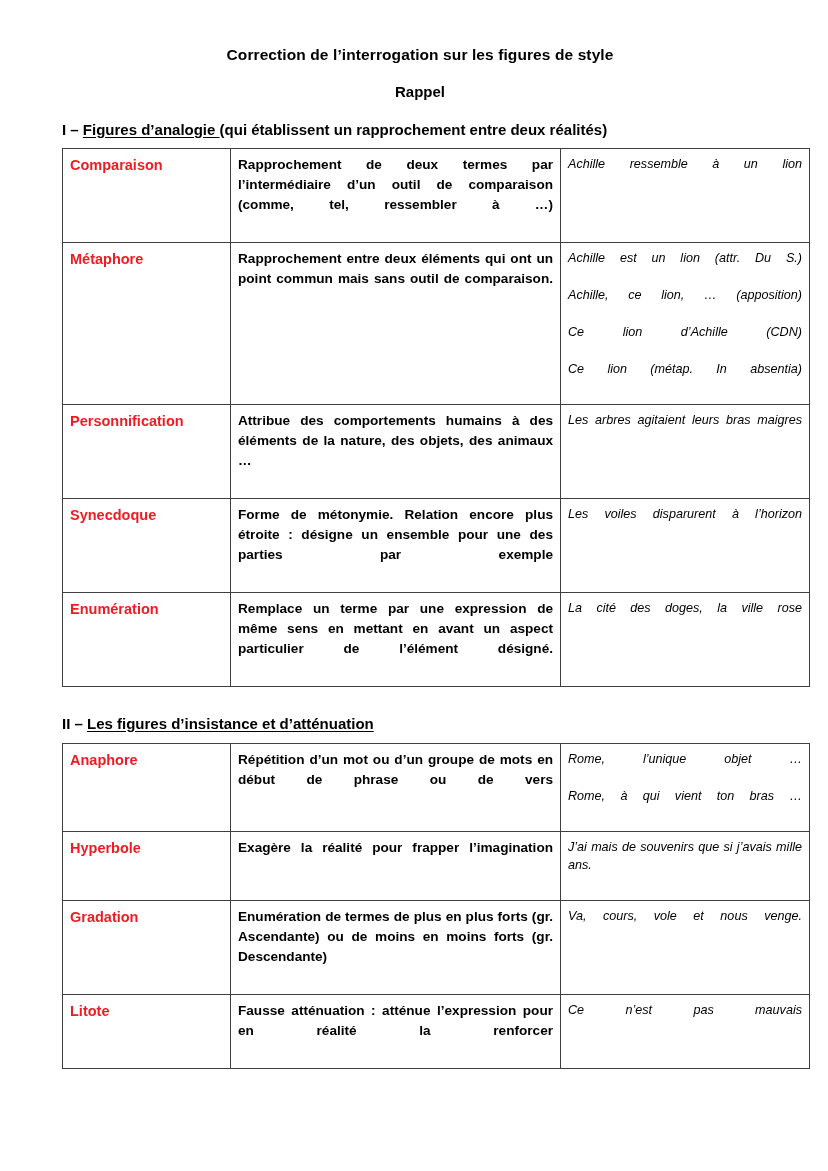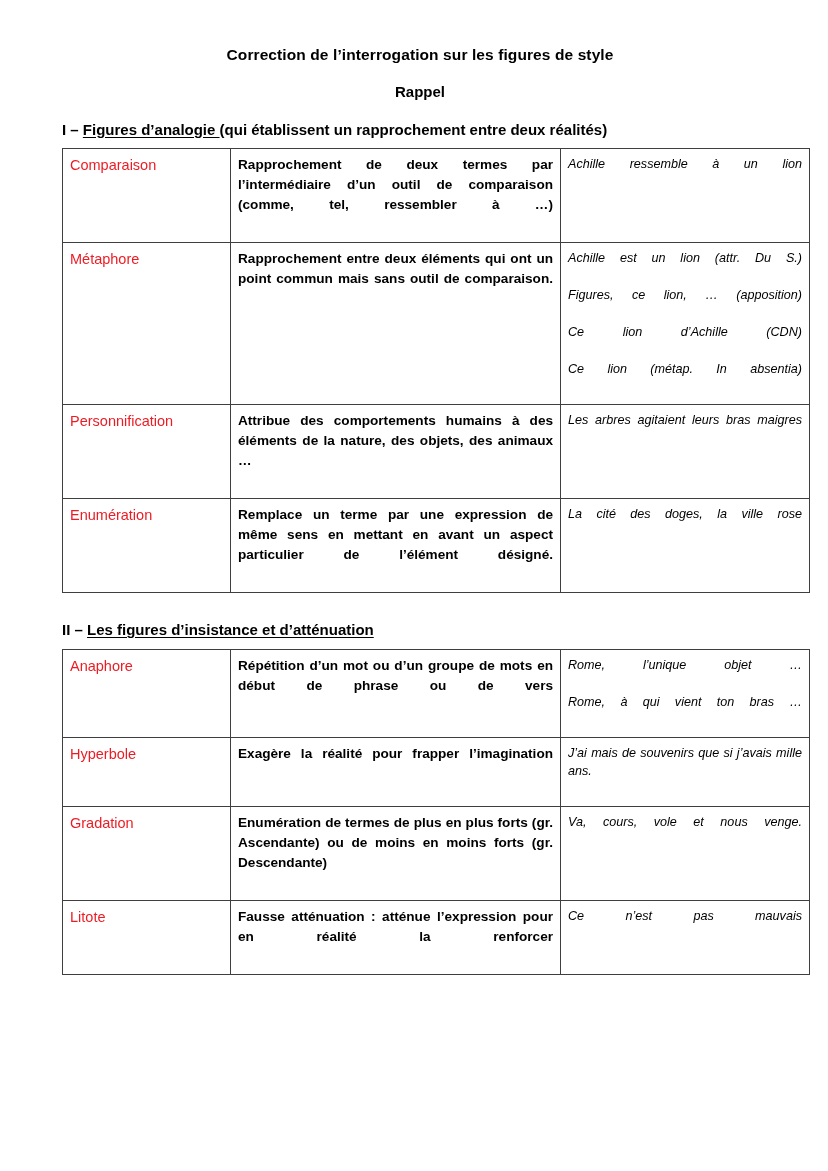--- a/index.html
+++ b/index.html
@@ -58,21 +58,21 @@
   }
   table.figtable td {
     border: 1.1px solid #3f3f3f;
     vertical-align: top;
     padding: 6px 7px 7px 7px;
     line-height: 1.47;
   }
   td.c-name {
     width: 153px;
     color: #ED1C24;
-    font-weight: normal;
+    font-weight: bold;
     font-size: 14.5px;
     white-space: nowrap;
     padding-left: 10px;
   }
   td.c-def {
     width: 315px;
     font-weight: bold;
     font-size: 13.6px;
     text-align: justify;
     text-justify: inter-word;
@@ -121,32 +121,41 @@
               <span class="just">Achille ressemble à un lion</span>
             </td>
           </tr>
           <tr>
             <td class="c-name">Métaphore</td>
             <td class="c-def">
               <span class="just">Rapprochement entre deux éléments qui ont un point commun mais sans outil de comparaison.</span>
             </td>
             <td class="c-ex">
               <span class="just">Achille est un lion (attr. Du S.)</span>
-              <span class="just">Figures, ce lion, … (apposition)</span>
+              <span class="just">Achille, ce lion, … (apposition)</span>
               <span class="just">Ce lion d’Achille (CDN)</span>
               <span class="just">Ce lion (métap. In absentia)</span>
             </td>
           </tr>
           <tr>
             <td class="c-name">Personnification</td>
             <td class="c-def">
               <span class="just">Attribue des comportements humains à des éléments de la nature, des objets, des animaux …</span>
             </td>
             <td class="c-ex">
               <span class="just">Les arbres agitaient leurs bras maigres</span>
+            </td>
+          </tr>
+          <tr>
+            <td class="c-name">Synecdoque</td>
+            <td class="c-def">
+              <span class="just">Forme de métonymie. Relation encore plus étroite : désigne un ensemble pour une des parties par exemple</span>
+            </td>
+            <td class="c-ex">
+              <span class="just">Les voiles disparurent à l’horizon</span>
             </td>
           </tr>
           <tr>
             <td class="c-name">Enumération</td>
             <td class="c-def">
               <span class="just">Remplace un terme par une expression de même sens en mettant en avant un aspect particulier de l’élément désigné.</span>
             </td>
             <td class="c-ex">
               <span class="just">La cité des doges, la ville rose</span>
             </td>

